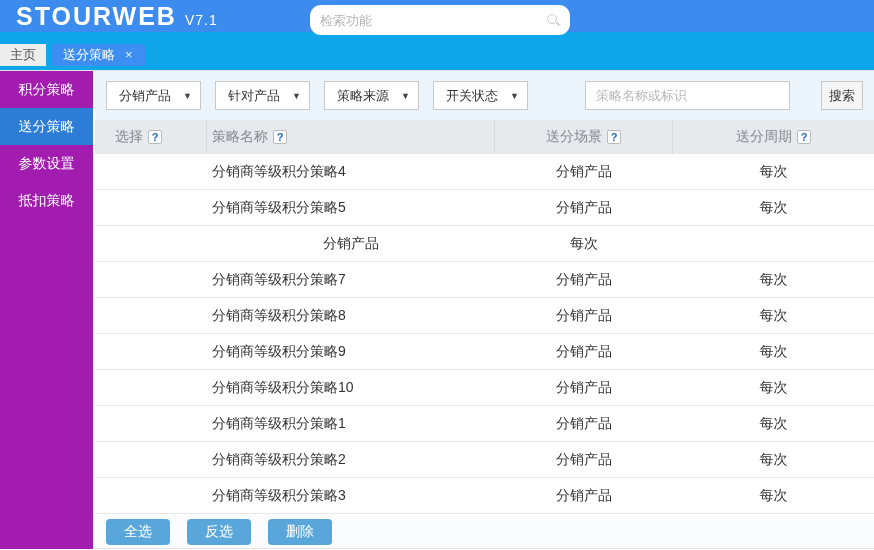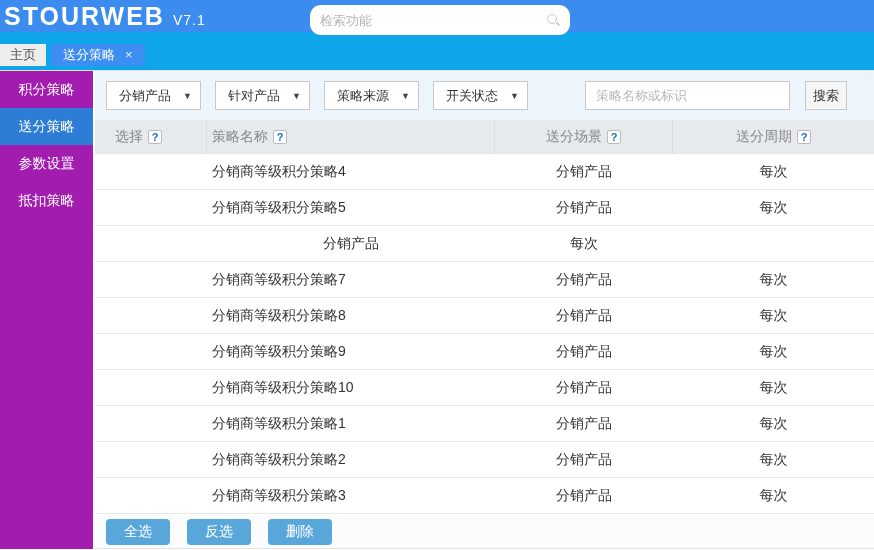--- a/index.html
+++ b/index.html
@@ -1,21 +1,21 @@
 <!DOCTYPE html>
 <html><head>
 <meta charset="utf-8">
 <style>
   * { margin:0; padding:0; box-sizing:border-box; }
   html,body { width:874px; height:550px; overflow:hidden; }
   body { font-family:"Liberation Sans","DejaVu Sans",sans-serif; font-size:14px; color:#333; background:#fff; }
 
   
   .topbar { position:relative; height:32px; background:#3b8cee; display:flex; align-items:center; }
-  .logo { display:flex; align-items:baseline; padding-left:4px; color:#fff; white-space:nowrap; }
+  .logo { display:flex; align-items:baseline; padding-left:16px; color:#fff; white-space:nowrap; }
   .logo-main { font-size:25px; font-weight:700; letter-spacing:2px; }
   .logo-ver { font-size:14px; font-weight:400; letter-spacing:1px; margin-left:8px; }
   .top-search { position:absolute; left:310px; top:5px; width:260px; height:22px; background:#fff; border-radius:11px; display:flex; align-items:center; padding:15px 10px; }
   .top-search input { flex:1; border:none; outline:none; font-size:13px; color:#555; background:transparent; }
   .top-search input::placeholder { color:#b5b5b5; }
   .mag { position:relative; width:14px; height:14px; flex:none; }
   .mag::before { content:""; position:absolute; left:1px; top:1px; width:8px; height:8px; border:1.5px solid #c9c9c9; border-radius:50%; }
   .mag::after { content:""; position:absolute; left:10px; top:10px; width:4px; height:1.5px; background:#c9c9c9; transform:rotate(45deg); }
 
   
@@ -31,21 +31,21 @@
   .side-item.active { background:#2d7dd6; }
 
   .content { flex:1; display:flex; flex-direction:column; background:#fff; border-left:2px solid #fff; }
 
   
   .filterbar { height:49px; background:#ecf4fc; display:flex; align-items:center; padding-left:11px; flex:none; }
   .select { width:95px; height:29px; background:#fff; border:1px solid #c8c8c8; display:flex; align-items:center; justify-content:space-between; padding:0 8px 0 12px; margin-right:14px; cursor:pointer; font-size:13px; color:#333; }
   .select .caret { font-size:9px; color:#444; }
   .filter-input { width:205px; height:29px; border:1px solid #c8c8c8; background:#fff; padding:0 10px; font-size:13px; color:#333; outline:none;margin-left:43px; }
   .filter-input::placeholder { color:#b8b8b8; }
-  .search-btn { width:42px; height:29px; margin-left:15px; background:#f5f5f5; border:1px solid #c8c8c8; font-size:13px; color:#333; cursor:pointer; }
+  .search-btn { width:42px; height:29px; margin-left:31px; background:#f5f5f5; border:1px solid #c8c8c8; font-size:13px; color:#333; cursor:pointer; }
 
   
   .grid-row { display:grid; grid-template-columns:112px 288px 178px 1fr; }
   .thead { height:34px; background:#e7eaed; flex:none; }
   .th { display:flex; align-items:center; font-size:14px; color:#85898e; border-right:1px solid #d8dbde; }
   .th:last-child { border-right:none; }
   .th.c-select { padding-left:20px; }
   .th.c-name { padding-left:5px; }
   .th.c-center { justify-content:center; }
   .help { display:inline-block; width:14px; height:14px; line-height:13px; text-align:center; background:#fff; border:1px solid #b9bcbf; border-radius:2px; color:#1e6bb8; font-size:11px; font-weight:700; margin-left:5px; cursor:pointer; }

